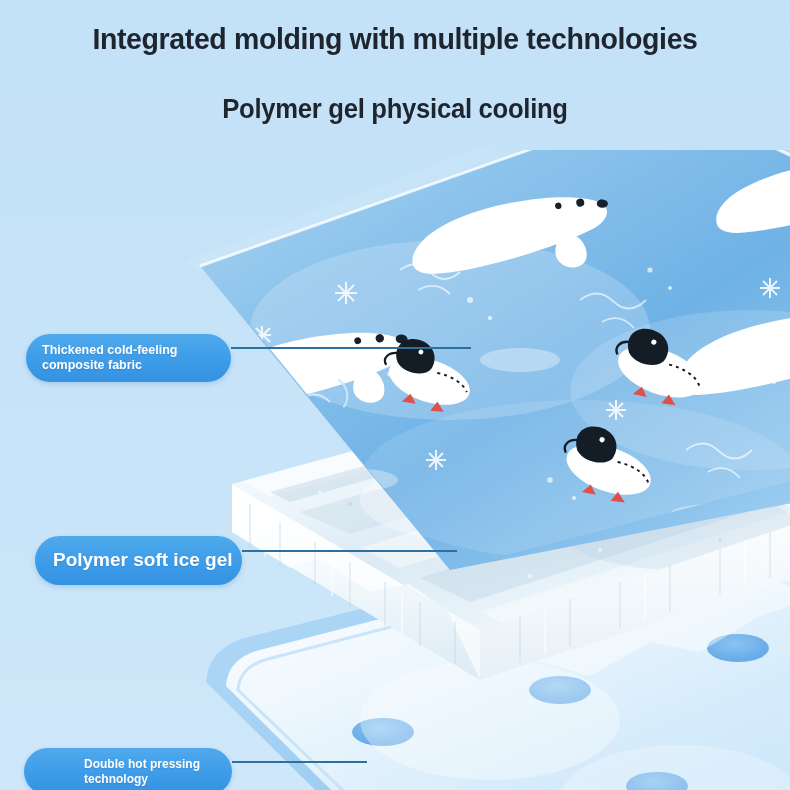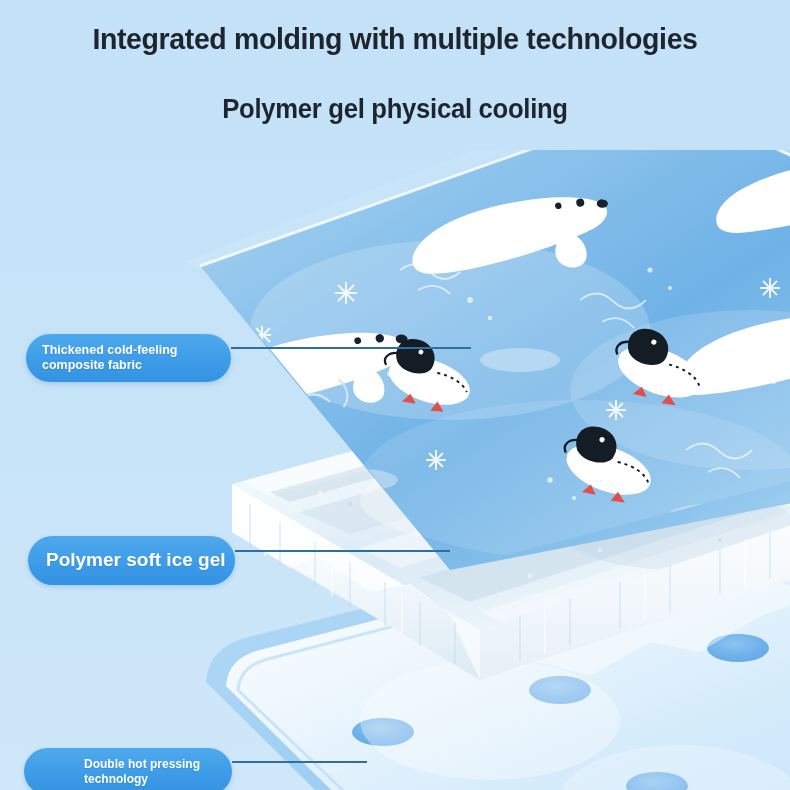--- a/index.html
+++ b/index.html
@@ -94,21 +94,21 @@
     height: 2px;
     background: #2e6f9e;
     flex: none;
   }
 
   #callout-fabric { left: 26px; top: 314px; }
   #callout-fabric .pill { width: 205px; height: 48px; padding-left: 16px; }
   #callout-fabric .pill-text { font-size: 12.5px; }
   #callout-fabric .leader { width: 240px; }
 
-  #callout-gel { left: 28px; top: 516px; }
+  #callout-gel { left: 35px; top: 516px; }
   #callout-gel .pill { width: 207px; height: 49px; padding-left: 18px; }
   #callout-gel .pill-text { font-size: 19px; }
   #callout-gel .leader { width: 215px; }
 
   #callout-press { left: 24px; top: 728px; }
   #callout-press .pill { width: 208px; height: 47px; padding-left: 28px; justify-content: center; }
   #callout-press .pill-text { font-size: 12px; }
   #callout-press .leader { width: 135px; }
 </style>
 </head>

